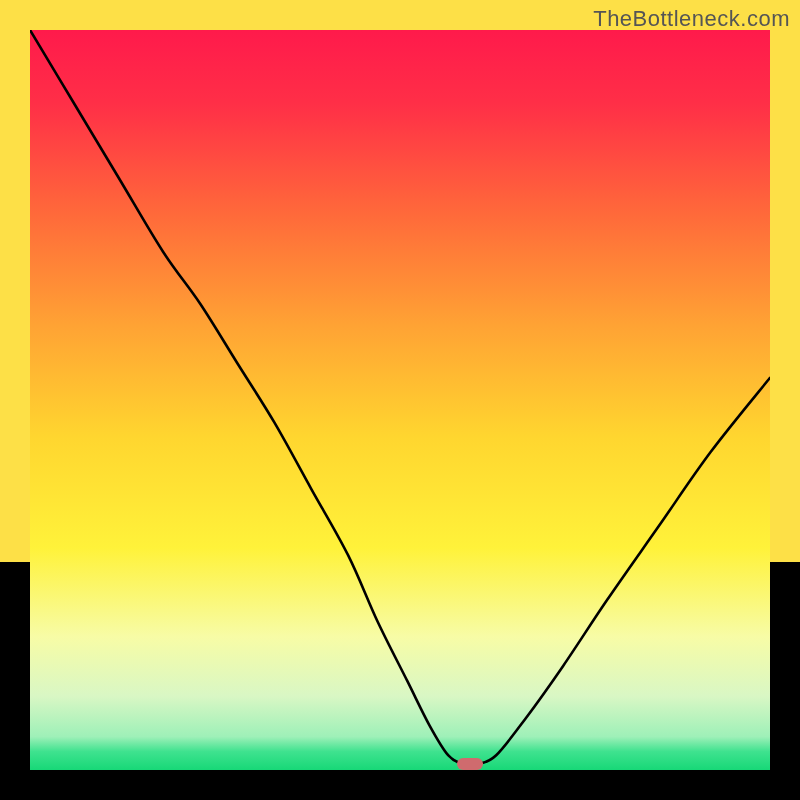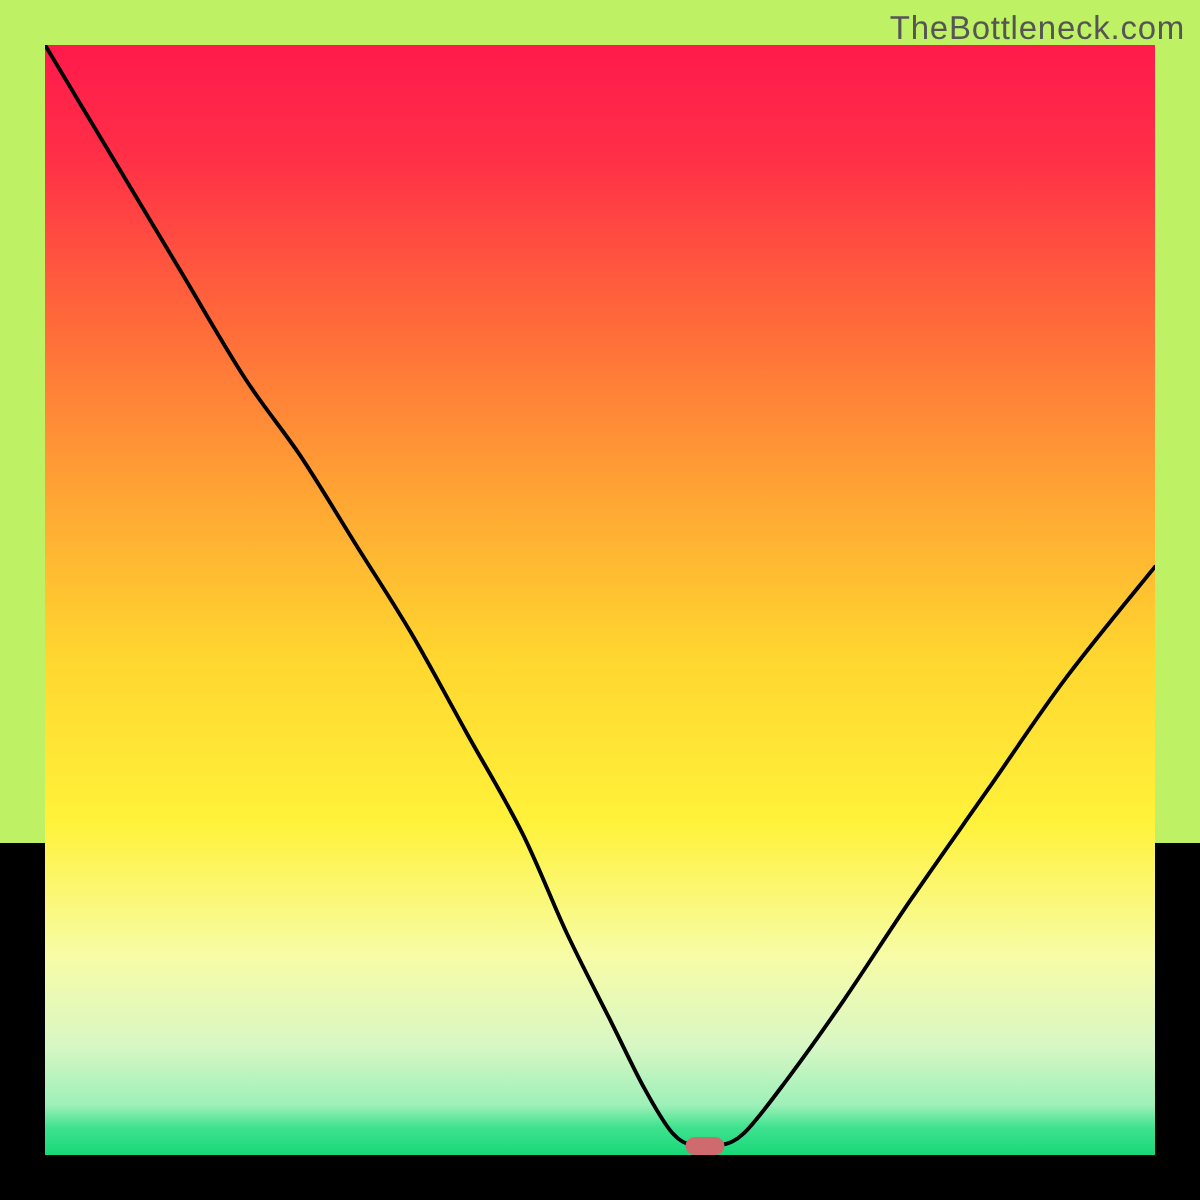--- a/index.html
+++ b/index.html
@@ -8,21 +8,21 @@
     width: 800px;
     height: 800px;
     background: #000;
     font-family: Arial, Helvetica, sans-serif;
     overflow: hidden;
   }
   .frame {
     position: relative;
     width: 800px;
     height: 562px;
-    background: #bef264;
+    background: #fde047;
   }
   .watermark {
     position: absolute;
     top: 6px;
     right: 10px;
     color: #555;
     font-size: 22px;
     font-weight: 500;
     letter-spacing: 0.5px;
     user-select: none;

